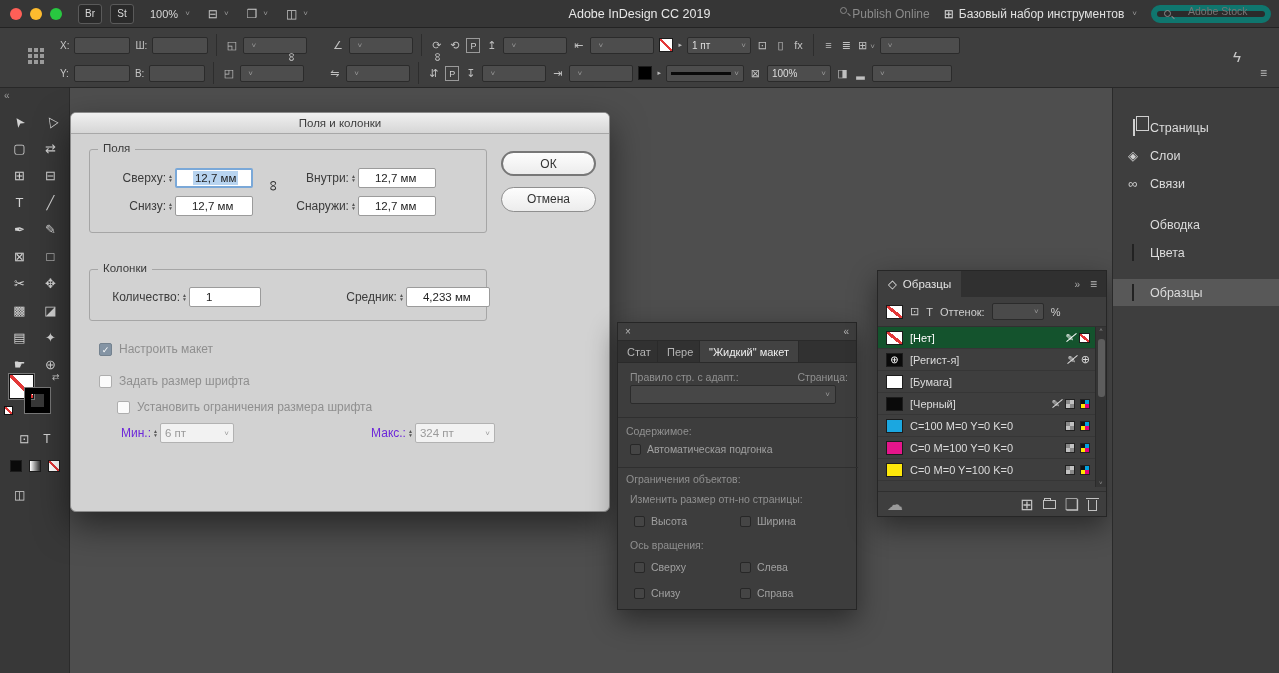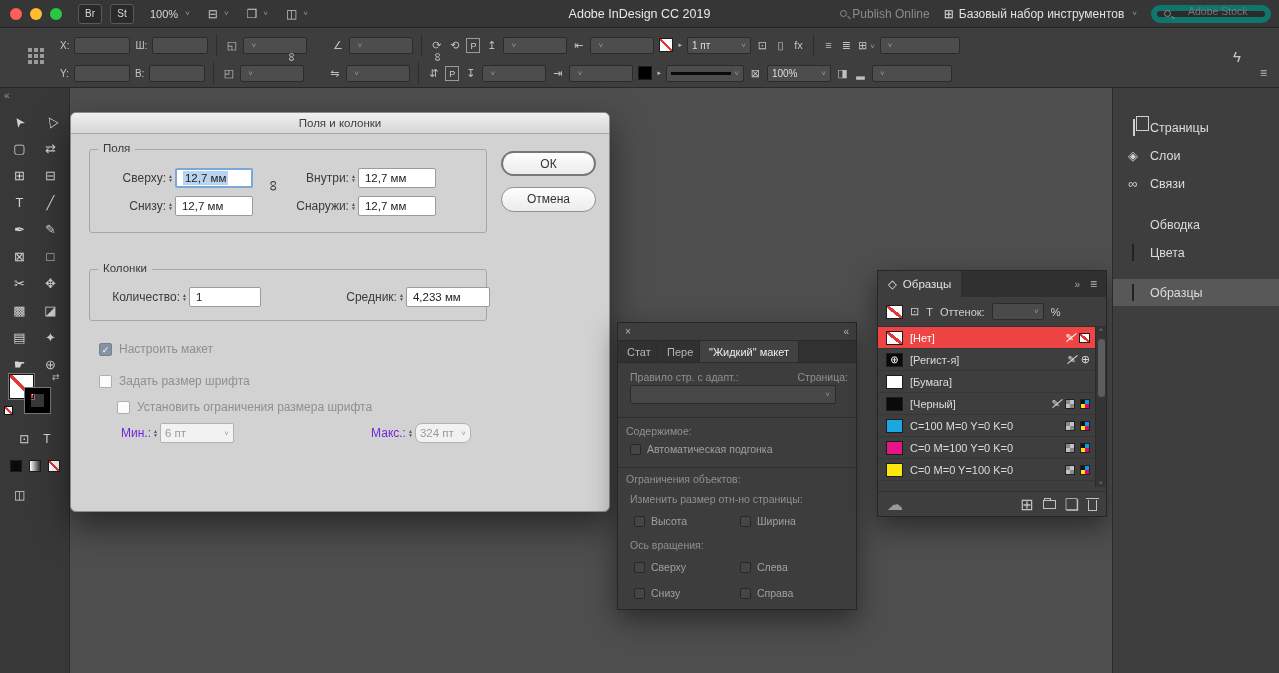--- a/index.html
+++ b/index.html
@@ -10,21 +10,21 @@
   #titlebar { position:absolute; left:0; top:0; width:1279px; height:28px; background:#363636;
     border-bottom:1px solid #232323; display:flex; align-items:center; padding:0 10px; color:#ddd; }
   .tl { width:12px; height:12px; border-radius:50%; margin-right:8px; flex:none; }
   .badge { width:24px; height:20px; border:1px solid #5a5a5a; border-radius:3px; background:#2a2a2a;
     color:#d8d8d8; font-size:10px; display:flex; align-items:center; justify-content:center; margin-left:8px; }
   .tb-zoom { display:flex; align-items:center; gap:4px; margin-left:16px; font-size:11px; color:#d8d8d8; }
   .chev-d::after { content:"˅"; font-size:8px; color:#9a9a9a; margin-left:3px; }
   .tb-icongrp { display:flex; align-items:center; gap:3px; margin-left:18px; color:#c8c8c8; font-size:12px; }
   #tb-title { position:absolute; left:50%; transform:translateX(-50%); font-size:12.5px; color:#e8e8e8; }
   #tb-right { position:absolute; right:8px; display:flex; align-items:center; gap:14px; }
-  .publish { display:flex; align-items:center; gap:5px; color:#8b8b8b; font-size:12px; }
+  .publish { display:flex; align-items:flex-start; gap:5px; color:#8b8b8b; font-size:12px; }
   .workspace { display:flex; align-items:center; gap:5px; color:#e0e0e0; font-size:12px; }
   .searchbox { display:flex; align-items:flex-end; gap:17px; width:120px; height:18px; background:#2b2b2b;
     border:6px solid #0f766e; border-radius:9px; padding:0 7px; }
   .searchbox input { background:transparent; border:none; outline:none; color:#bbb; font-size:10.5px; width:88px;
     font-family:"Liberation Sans", sans-serif; }
   .mag { width:7px; height:7px; border:1px solid #8a8a8a; border-radius:50%; position:relative; flex:none; }
   .mag::after { content:""; position:absolute; left:6px; top:6px; width:4px; height:1px; background:#8a8a8a;
     transform:rotate(45deg); }
 
   
@@ -90,21 +90,21 @@
     border-radius:5px 5px 0 0; text-align:center; font-size:11.5px; color:#3c3c3c; line-height:21px; }
   .group { position:absolute; border:1px solid #a6a6a6; border-radius:3px; }
   .group-title { position:absolute; top:-8px; left:8px; background:#d2d2d2; padding:0 5px; font-size:11.5px;
     color:#3a3a3a; }
   .frow { position:absolute; display:flex; align-items:center; }
   .dlbl { font-size:12px; color:#3b3b3b; text-align:right; }
   .dlbl.dis { color:#6d28d9; }
   .dst { color:#555; font-size:5px; line-height:4px; white-space:pre; margin:0 2px; }
   .dst::before { content:"▲\A▼"; }
   .dfield { width:78px; height:20px; background:#fff; border:1px solid #9b9b9b; border-radius:2px;
-    font-size:11.5px; color:#222; display:flex; align-items:center; padding-left:6px; }
+    font-size:11.5px; color:#222; display:flex; align-items:center; padding-left:16px; }
   .dfield.focused { border:2px solid #7aa8d8; }
   .dfield .sel { background:#b8d4f0; padding:1px 2px; }
   .dcombo { width:74px; height:20px; background:#f2f2f2; border:1px solid #b2b2b2; border-radius:2px;
     font-size:11.5px; color:#9a9a9a; display:flex; align-items:center; justify-content:space-between;
     padding:0 4px; }
   .btn { position:absolute; left:430px; width:95px; height:25px; border-radius:13px;
     background:linear-gradient(#fdfdfd,#ececec); border:1px solid #8f8f8f; font-size:12px; color:#333;
     text-align:center; line-height:23px; }
   #btn-ok { top:38px; border:2px solid #777; }
   #btn-cancel { top:74px; }
@@ -147,21 +147,21 @@
   .sw-chip { width:17px; height:14px; border:1px solid #1c1c1c; flex:none; position:relative; }
   .t-none { background:linear-gradient(to top right, #fff 42%, #e23737 42%, #e23737 58%, #fff 58%); }
   .t-paper { background:#fff; }
   .t-black { background:#0a0a0a; }
   .t-reg { background:#0a0a0a; color:#fff; font-size:10px; text-align:center; line-height:12px; }
   .tintfield { width:52px; height:17px; background:#4a4a4a; border:1px solid #2b2b2b; border-radius:2px;
     display:flex; align-items:center; justify-content:flex-end; padding:0 4px; color:#aaa; }
   .sw-list { position:relative; }
   .sw-row { height:22px; display:flex; align-items:center; gap:7px; padding:0 16px 0 8px;
     border-bottom:1px solid #363636; color:#dcdcdc; font-size:11px; }
-  .sw-row.selected { background:#ef4444; color:#fff; }
+  .sw-row.selected { background:#14532d; color:#fff; }
   .sw-right { margin-left:auto; display:flex; align-items:center; gap:5px; }
   .pencil-x { position:relative; font-size:10px; line-height:10px; }
   .pencil-x::after { content:""; position:absolute; left:-1px; top:4px; width:13px; height:1px;
     background:currentColor; transform:rotate(-40deg); }
   .ic-process { width:10px; height:10px; border:1px solid #222;
     background:conic-gradient(#c2c2c2 0 25%, #8a8a8a 0 50%, #c2c2c2 0 75%, #8a8a8a 0); }
   .ic-cmyk { width:10px; height:10px; border:1px solid #222;
     background:conic-gradient(#00a3e0 0 25%, #e6007e 0 50%, #ffe600 0 75%, #141414 0); }
   .mini-none2 { width:11px; height:10px; border:1px solid #1c1c1c;
     background:linear-gradient(to top right, #fff 40%, #e23737 40%, #e23737 60%, #fff 60%); }
@@ -420,21 +420,21 @@
 
   <div class="frow" style="left:46px; top:310px;">
     <span class="dlbl dis" style="width:34px;">Мин.:</span>
     <span class="dst"></span>
     <div class="dcombo chev-d">
         <span>6 пт</span>
       </div>
     <span style="width:130px;"></span>
     <span class="dlbl dis" style="width:42px;">Макс.:</span>
     <span class="dst"></span>
-    <div class="dcombo chev-d" style="width:56px;border-radius:7px;">
+    <div class="dcombo chev-d" style="width:80px;">
         <span>324 пт</span>
       </div>
   </div>
 
 </div>
 
 <div id="liquid">
   <div class="lp-head">
     <span>×</span>
     <span class="sp">«</span>

